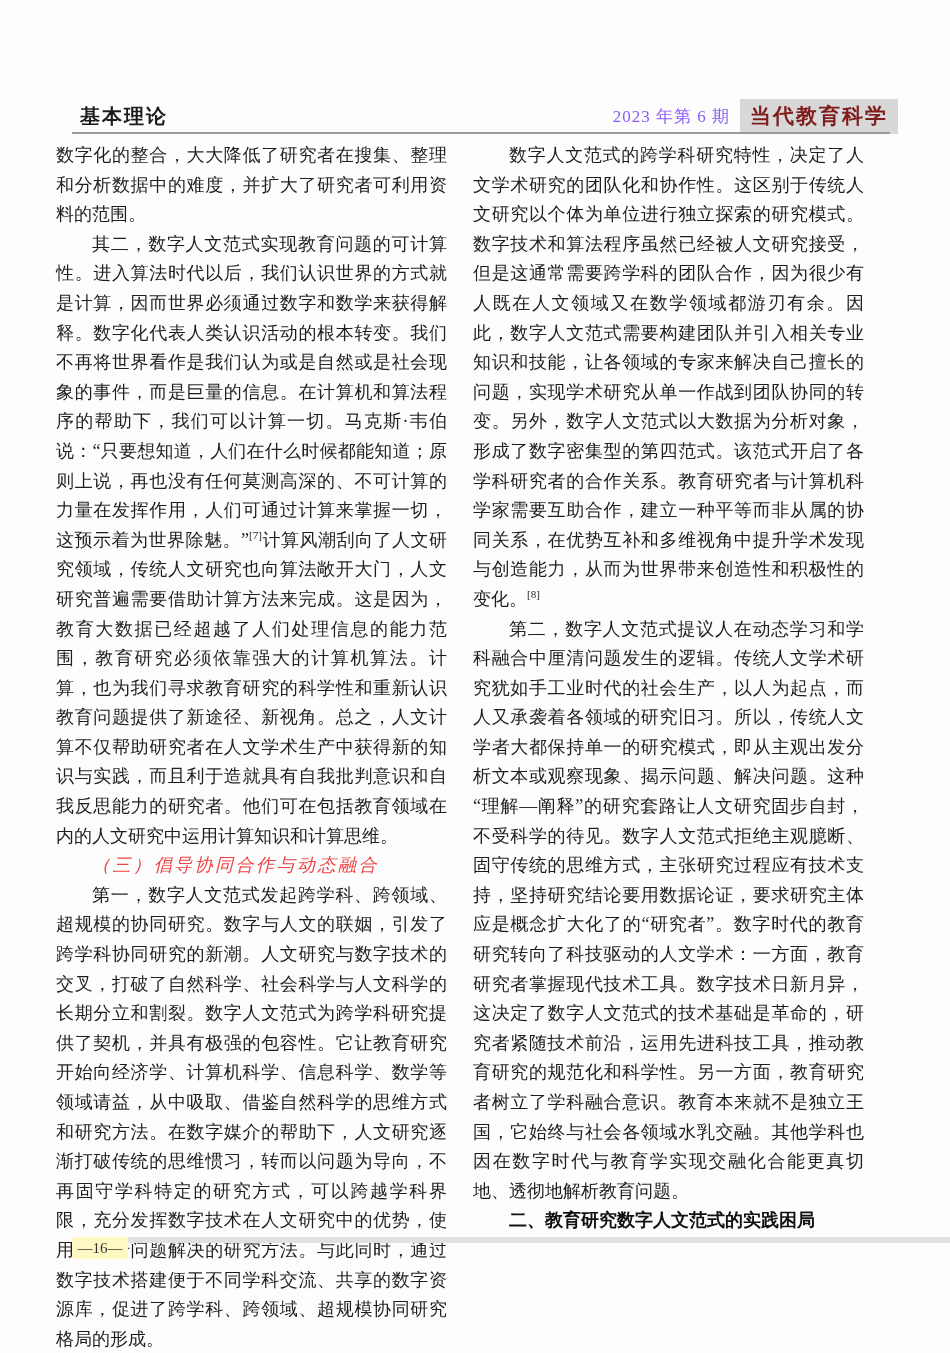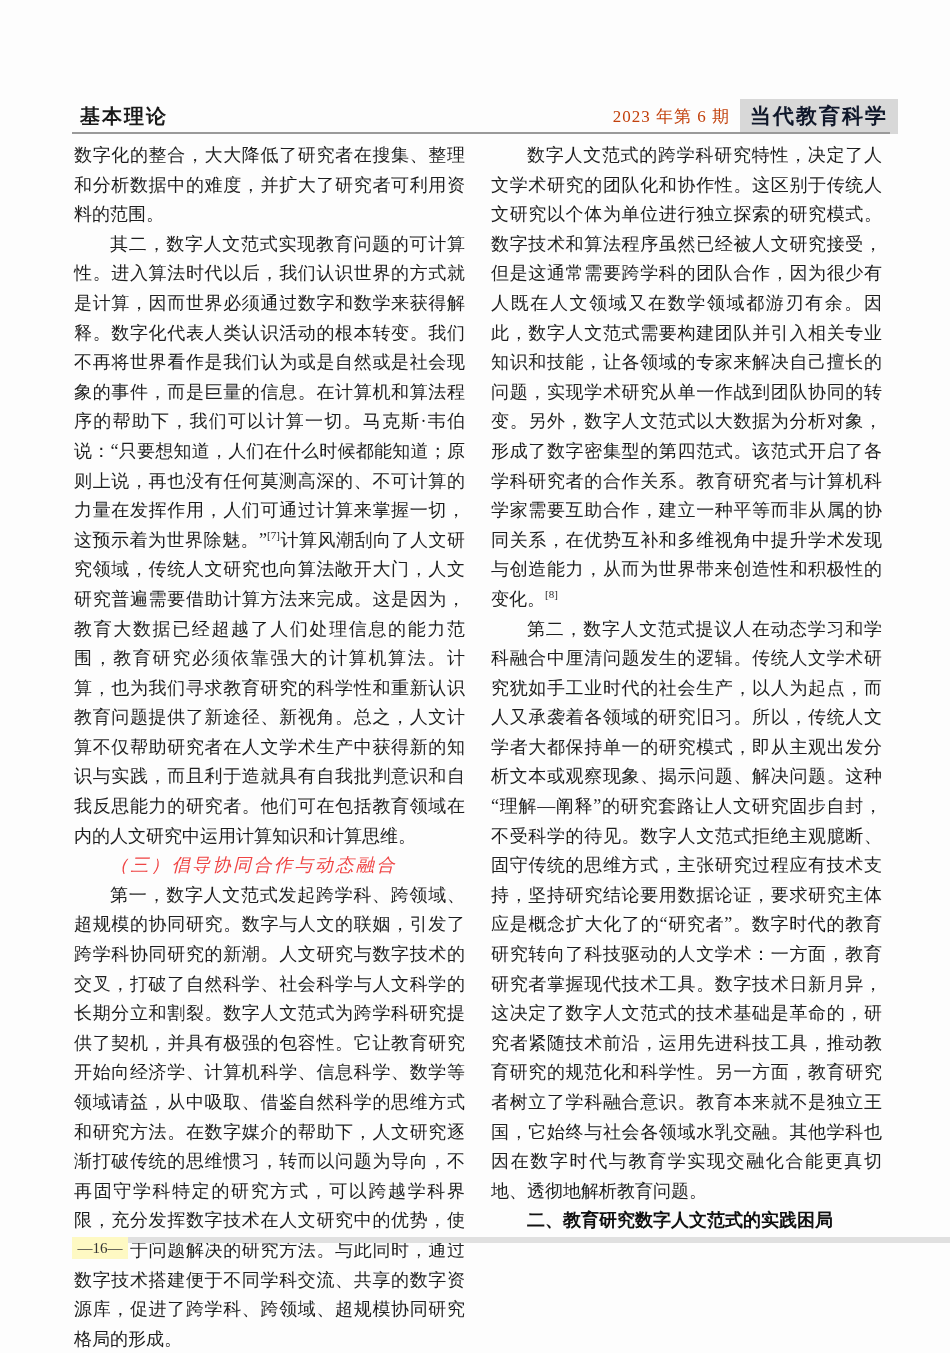--- a/index.html
+++ b/index.html
@@ -22,41 +22,41 @@
     font-size: 20px;
     letter-spacing: 2px;
     color: #1a1a1a;
   }
   .header-right {
     margin-left: auto;
     display: flex; align-items: center;
   }
   .issue-label {
     font-size: 17px;
-    color: #c2410c;
+    color: #8b5cf6;
     margin-right: 10px;
     letter-spacing: 1px;
   }
   .journal-badge {
     background: #d8d8d8;
     font-family: "Liberation Sans", "DejaVu Sans", sans-serif;
     font-weight: bold;
     font-size: 21px;
-    color: #0f172a;
+    color: #7f1d1d;
     padding: 3px 10px 4px 10px;
     letter-spacing: 2px;
   }
   .header-rule {
     position: absolute;
     left: 72px; top: 132px; width: 818px; height: 2px;
     background: #9a9a9a;
   }
   .content {
     position: absolute;
-    left: 74px; top: 141px;
+    left: 56px; top: 141px;
     width: 808px;
     display: flex;
     gap: 26px;
   }
   .column { width: 391px; }
   .column p {
     margin: 0;
     font-size: 18px;
     line-height: 29.6px;
     text-align: justify;

